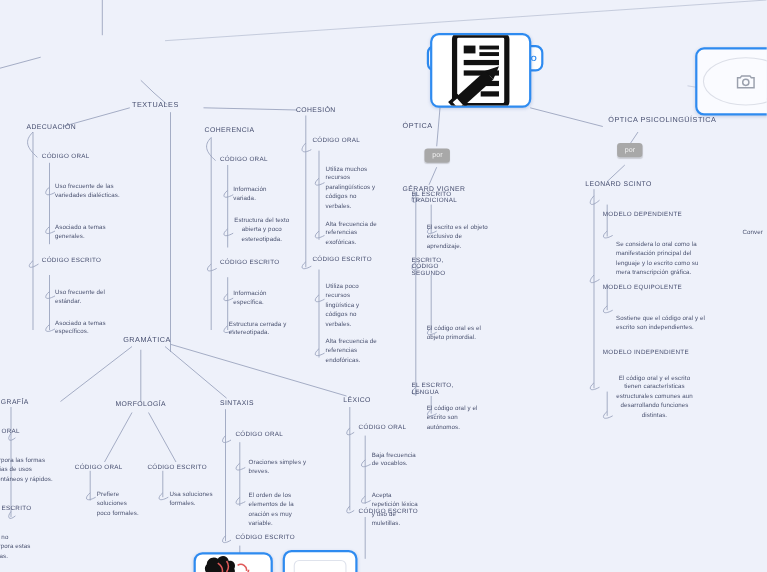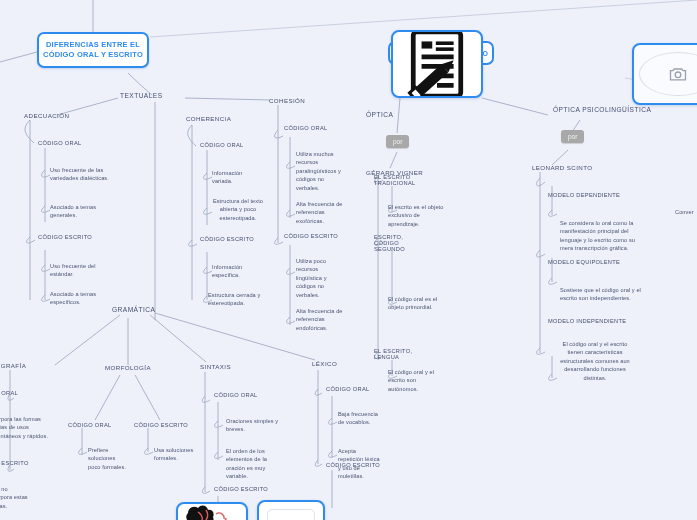--- a/index.html
+++ b/index.html
@@ -187,21 +187,20 @@
     <path d="M552 186 L552 215"></path>
     <path d="M552 210 C546 215 548 219 557 214"></path>
     <path d="M552 258 L552 282"></path>
     <path d="M552 278 C546 283 548 287 557 282"></path>
     <path d="M552 356 L552 378"></path>
     <path d="M552 374 C546 379 548 383 557 378"></path>
 
     <path d="M625 78 L697 90" stroke-opacity=".5"></path>
   </svg>
 
-  <div class="node root">DIFERENCIAS ENTRE EL CÓDIGO ORAL Y ESCRITO</div>
 
   <div class="node l1" style="left:120px;top:92px;">TEXTUALES</div>
 
   <div class="node l2" style="left:24px;top:112px;">ADECUACIÓN</div>
   <div class="node l3" style="left:38px;top:140px;">CÓDIGO ORAL</div>
   <div class="node leaf" style="left:50px;top:166px;width:62px;">Uso frecuente de las variedades dialécticas.</div>
   <div class="node leaf" style="left:50px;top:203px;width:58px;">Asociado a temas generales.</div>
   <div class="node l3" style="left:38px;top:234px;">CÓDIGO ESCRITO</div>
   <div class="node leaf" style="left:50px;top:262px;width:60px;">Uso frecuente del estándar.</div>
   <div class="node leaf" style="left:50px;top:290px;width:58px;">Asociado a temas específicos.</div>

